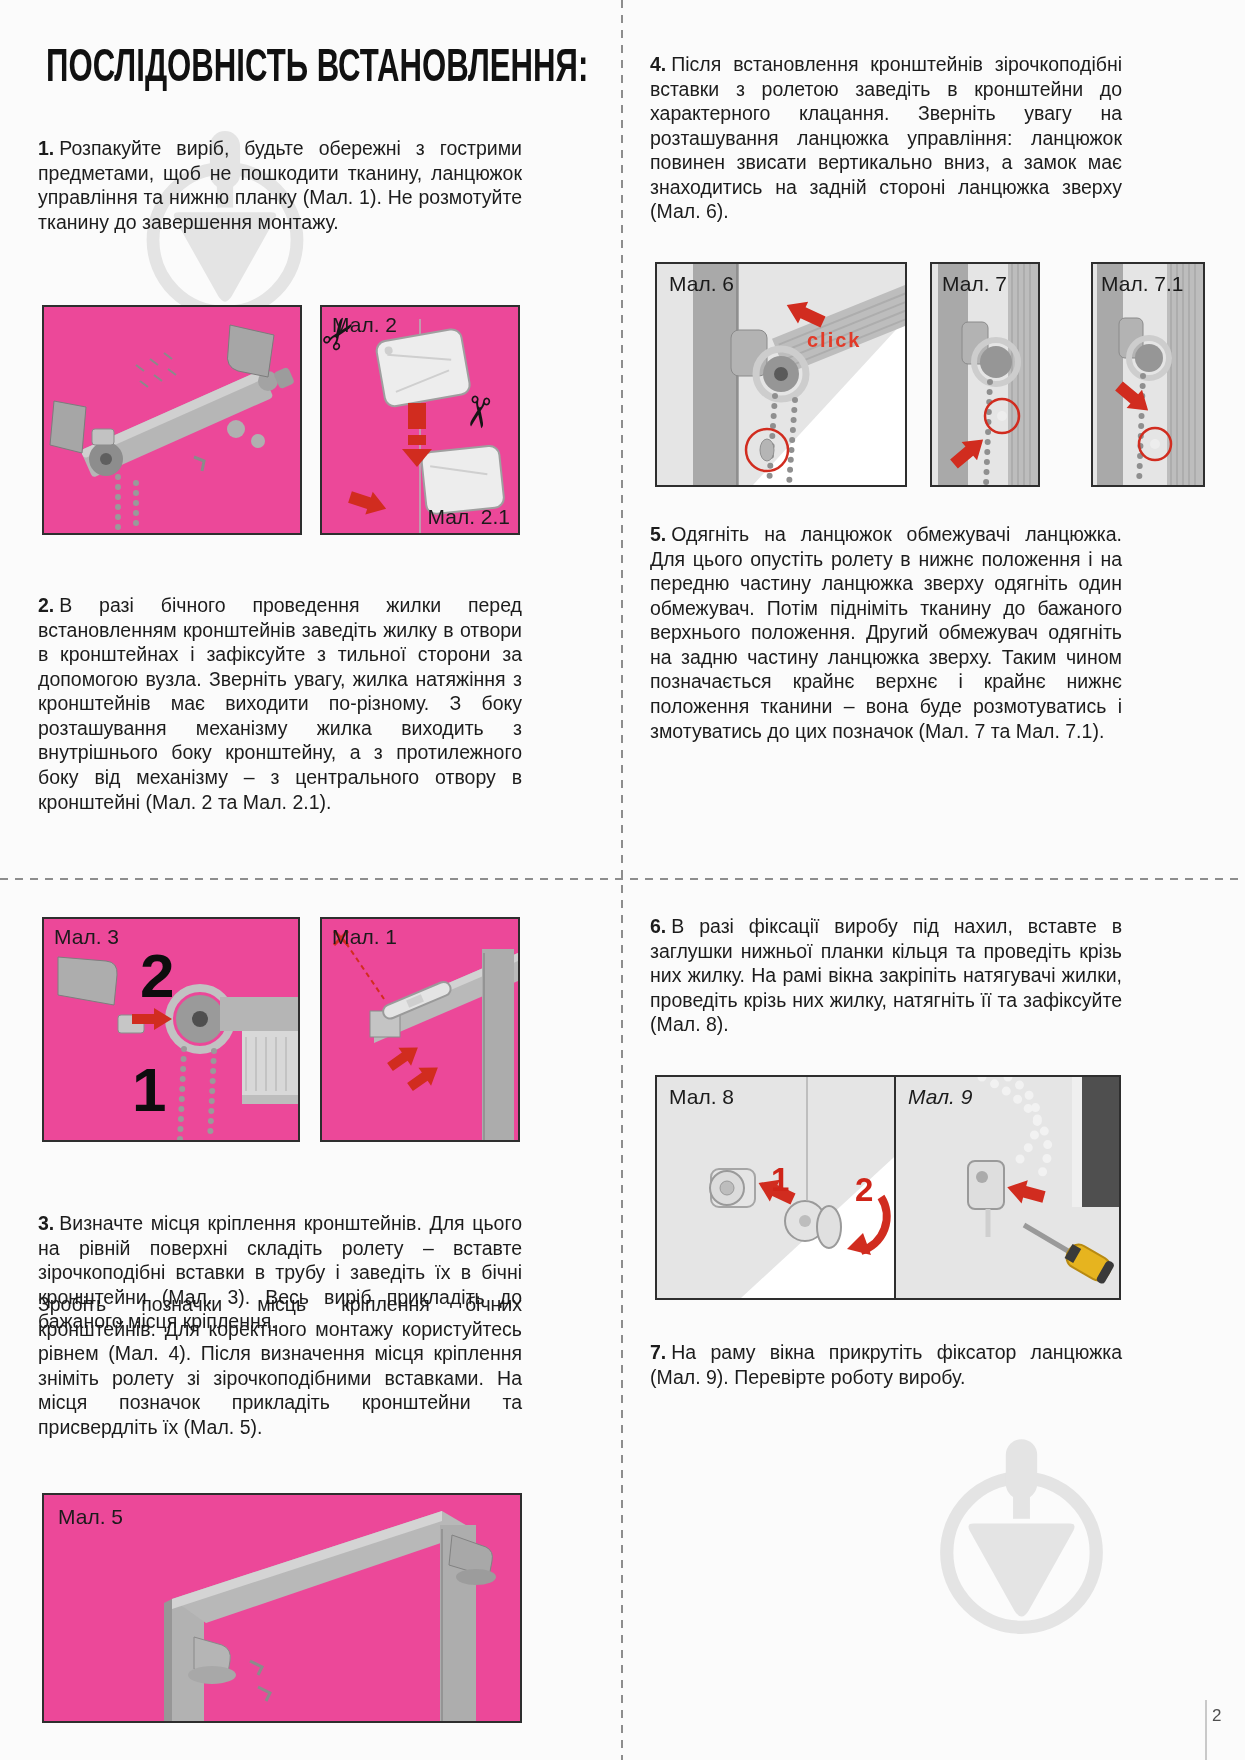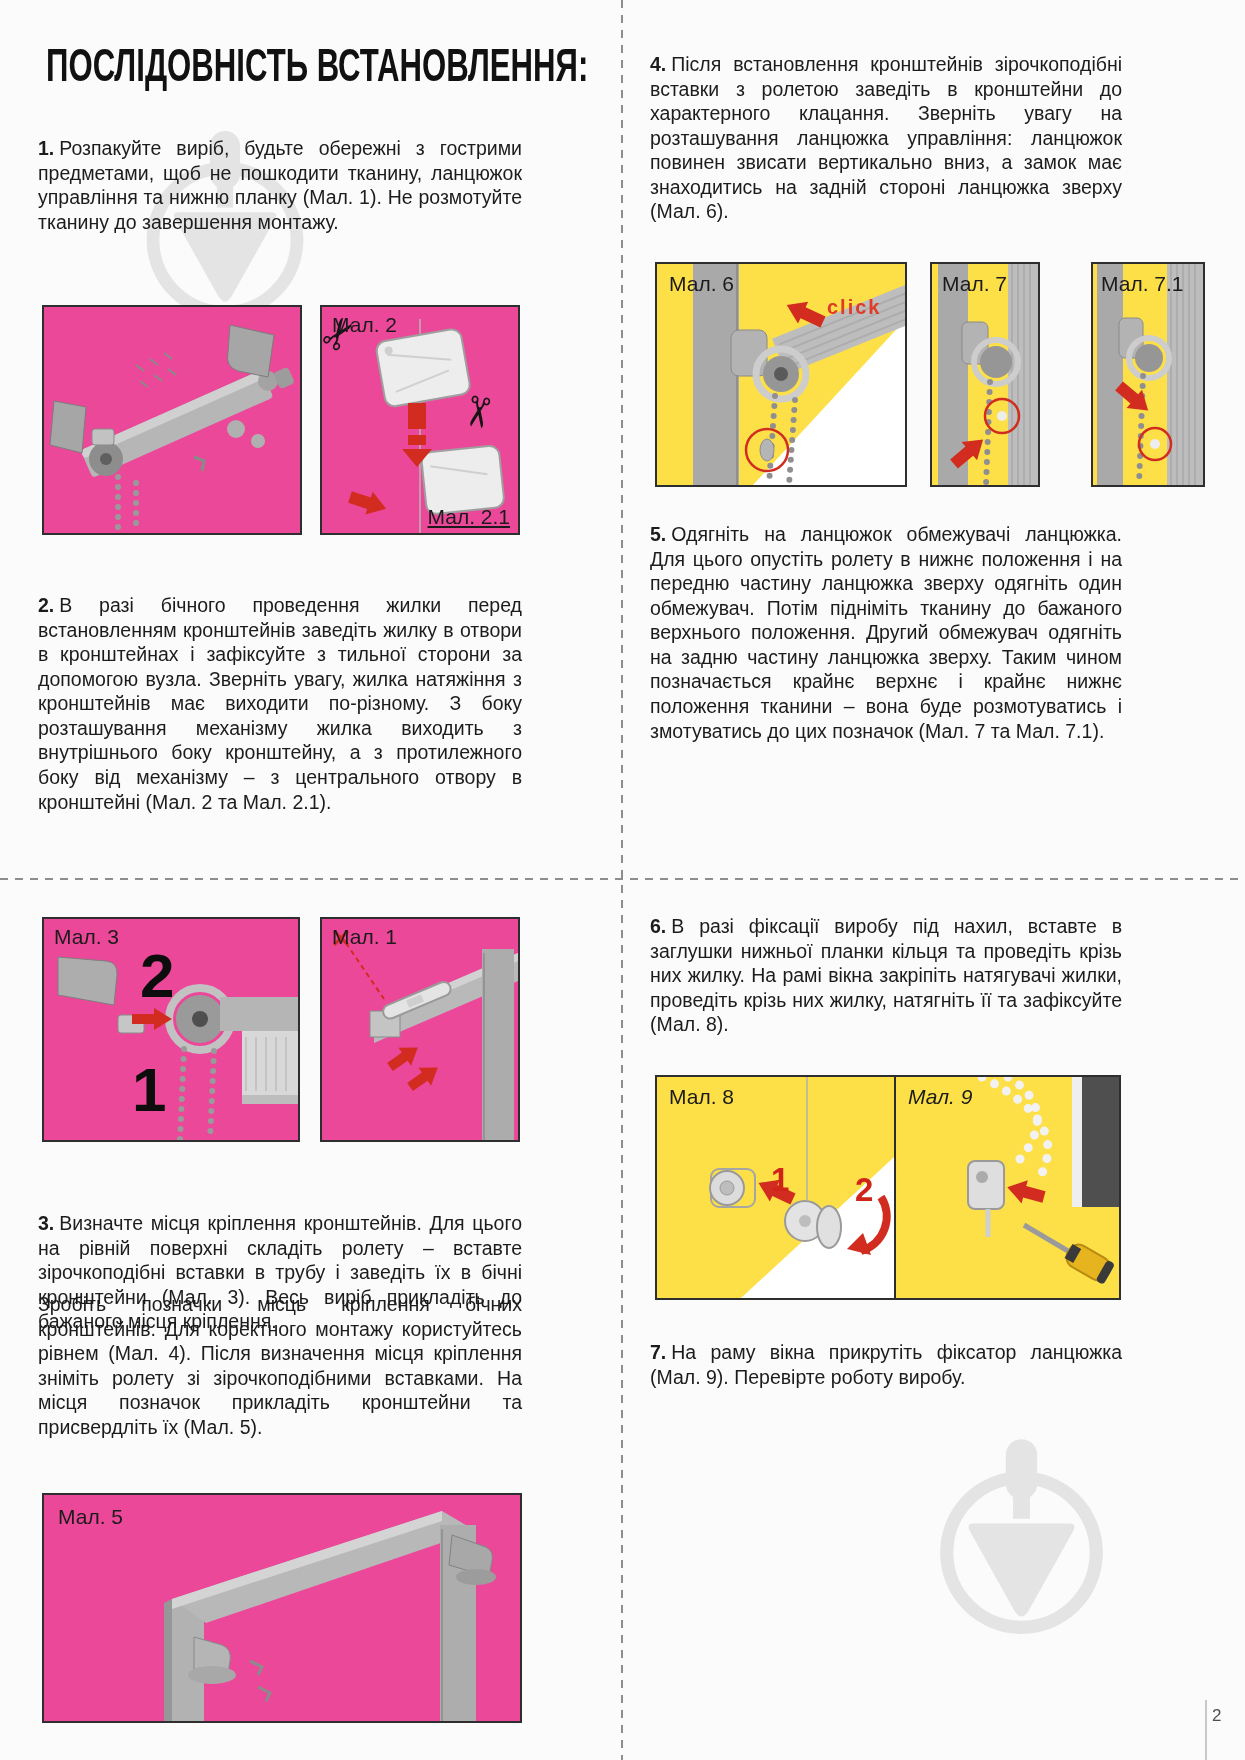--- a/index.html
+++ b/index.html
@@ -12,23 +12,23 @@
         background:repeating-linear-gradient(90deg,#8d8d8d 0 8px,transparent 8px 15px);}
   .title{position:absolute;left:46px;top:40px;margin:0;font-size:41px;font-weight:800;
         letter-spacing:0px;transform:scaleX(.76) scaleY(1.12);transform-origin:left top;
         white-space:nowrap;color:#111;z-index:2;}
   .step{position:absolute;width:484px;margin:0;font-size:19.5px;line-height:1.26;
         text-align:justify;z-index:2;}
   .step b{font-weight:700;padding-right:5px;}
   .rcol{width:472px;}
   .fig{position:absolute;background:#ec4899;border:2px solid #2e2e2e;box-sizing:border-box;
         overflow:hidden;z-index:2;}
-  .fig.graybg{background:#fde047;}
+  .fig.graybg{background:#e5e5e5;}
   .figlabel{position:absolute;top:6px;left:10px;font-size:21px;color:#1b1b1b;z-index:4;}
-  .figlabel.br{top:auto;left:auto;right:8px;bottom:4px;text-decoration:underline;}
+  .figlabel.br{top:auto;left:auto;right:8px;bottom:4px;}
   .fig svg{position:absolute;left:0;top:0;z-index:1;}
   .bignum{position:absolute;font-size:62px;font-weight:800;color:#0d0d0d;line-height:1;z-index:3;}
   .rednum{position:absolute;font-size:33px;font-weight:800;color:#cf2418;line-height:1;z-index:3;}
   .clicktxt{position:absolute;font-size:20px;font-weight:700;color:#e23a28;letter-spacing:2px;z-index:3;}
   .scissors{position:absolute;font-family:"DejaVu Sans",sans-serif;font-size:42px;color:#151515;
         line-height:1;z-index:3;}
   .pagenum{position:absolute;left:1212px;top:1706px;font-size:17px;color:#4e4e4e;z-index:2;}
   .pagenum-line{position:absolute;left:1205px;top:1700px;width:2px;height:60px;background:#c9c9c9;z-index:2;}
 </style>
 </head>
@@ -186,21 +186,21 @@
         <path d="M408 40 l34 12 q8 4 6 14 l-3 16 l-40 -12 z" fill="#a8a8a8" stroke="#828282"></path>
         <ellipse cx="432" cy="82" rx="20" ry="8" fill="#9c9c9c"></ellipse>
       </g>
     </svg>
   </div>
 
   <p class="step rcol" style="left:650px;top:52px;"><b>4.</b><span>Після встановлення кронштейнів зірочкоподібні вставки з ролетою заведіть в кронштейни до характерного клацання. Зверніть увагу на розташування ланцюжка управління: ланцюжок повинен звисати вертикально вниз, а замок має знаходитись на задній стороні ланцюжка зверху (Мал. 6).</span></p>
 
   <div class="fig graybg" style="left:655px;top:262px;width:252px;height:225px;">
     <span class="figlabel" style="top:8px;left:12px;">Мал. 6</span>
-    <span class="clicktxt" style="left:150px;top:32px;margin-left:20px;">click</span>
+    <span class="clicktxt" style="left:150px;top:65px;">click</span>
     <svg width="248" height="221" viewBox="0 0 248 221">
       <polygon points="96,221 248,56 248,221" fill="#ffffff"></polygon>
       <rect x="36" y="0" width="46" height="221" fill="#a9a9a9"></rect>
       <line x1="80" y1="0" x2="80" y2="221" stroke="#8f8f8f" stroke-width="2"></line>
       <g transform="rotate(-22 180 70)">
         <rect x="118" y="50" width="146" height="38" fill="#bdbdbd"></rect>
         <path d="M122 58 h140 M122 66 h140 M122 74 h140 M122 82 h140" stroke="#adadad" stroke-width="2"></path>
       </g>
       <rect x="74" y="66" width="36" height="46" rx="8" fill="#b3b3b3" stroke="#8a8a8a"></rect>
       <circle cx="124" cy="110" r="25" fill="none" stroke="#cdcdcd" stroke-width="7"></circle>

